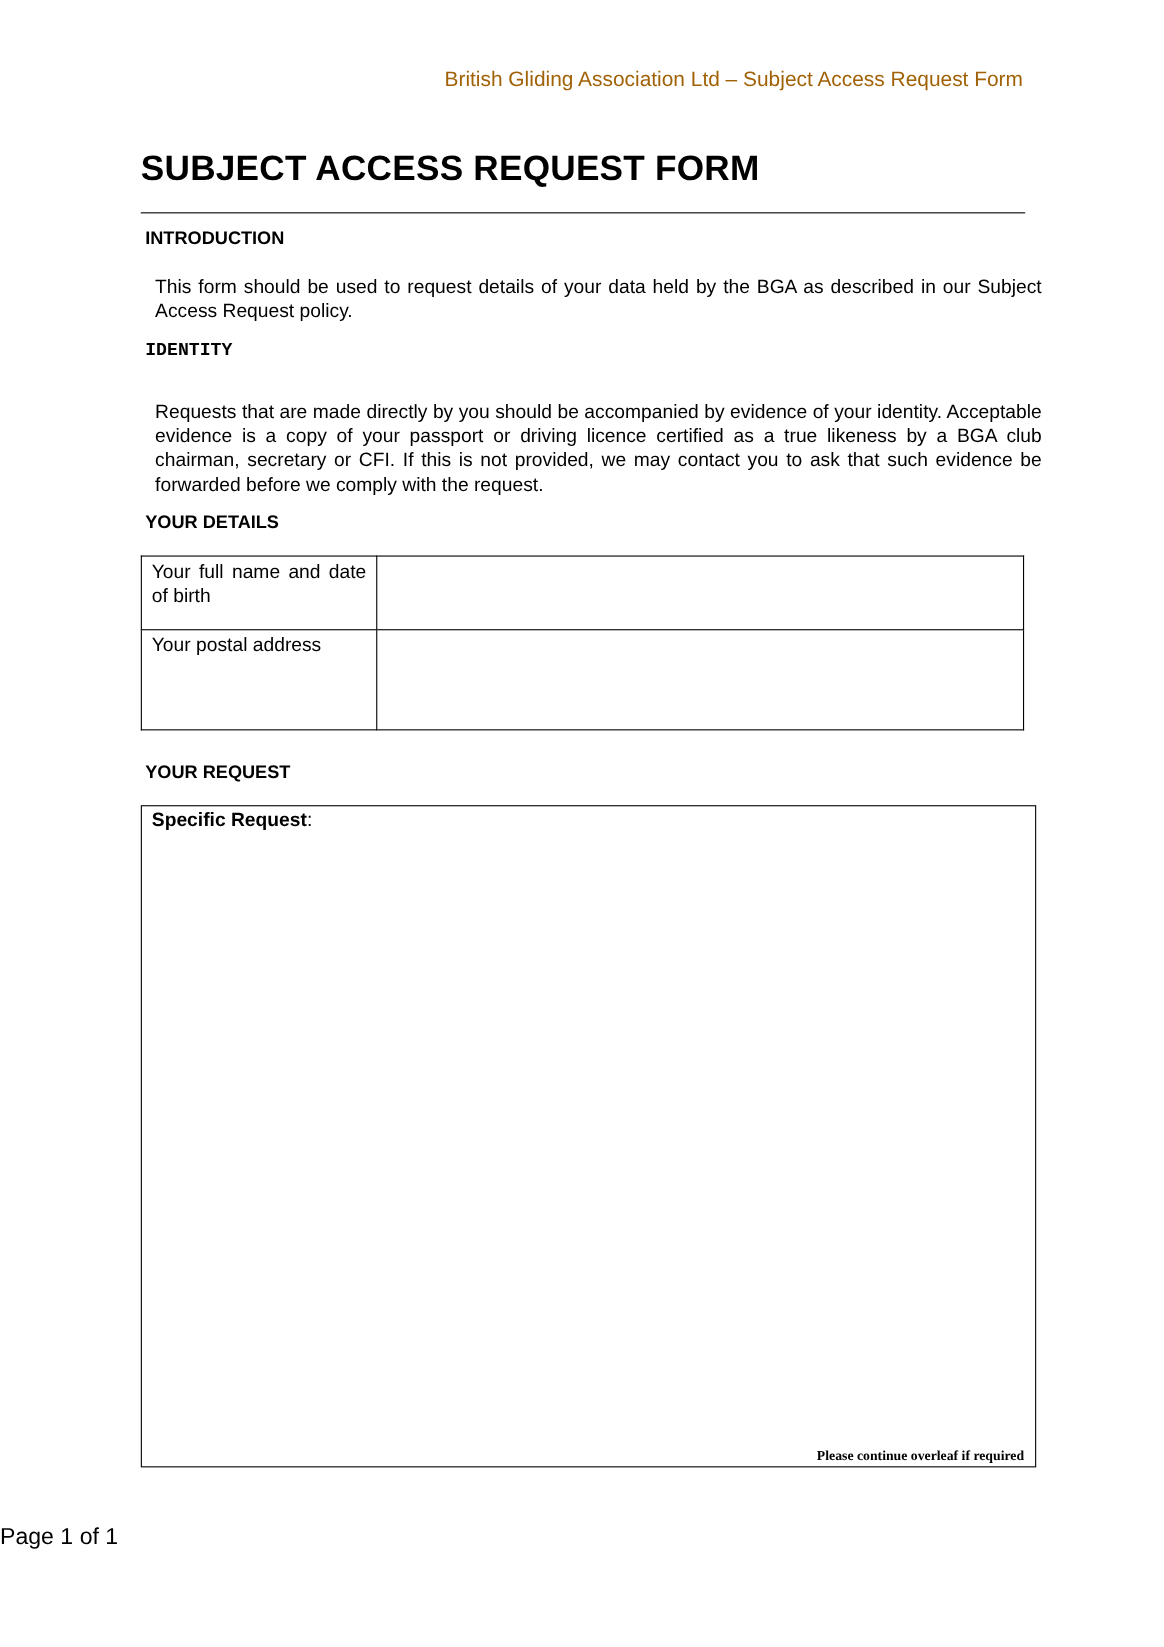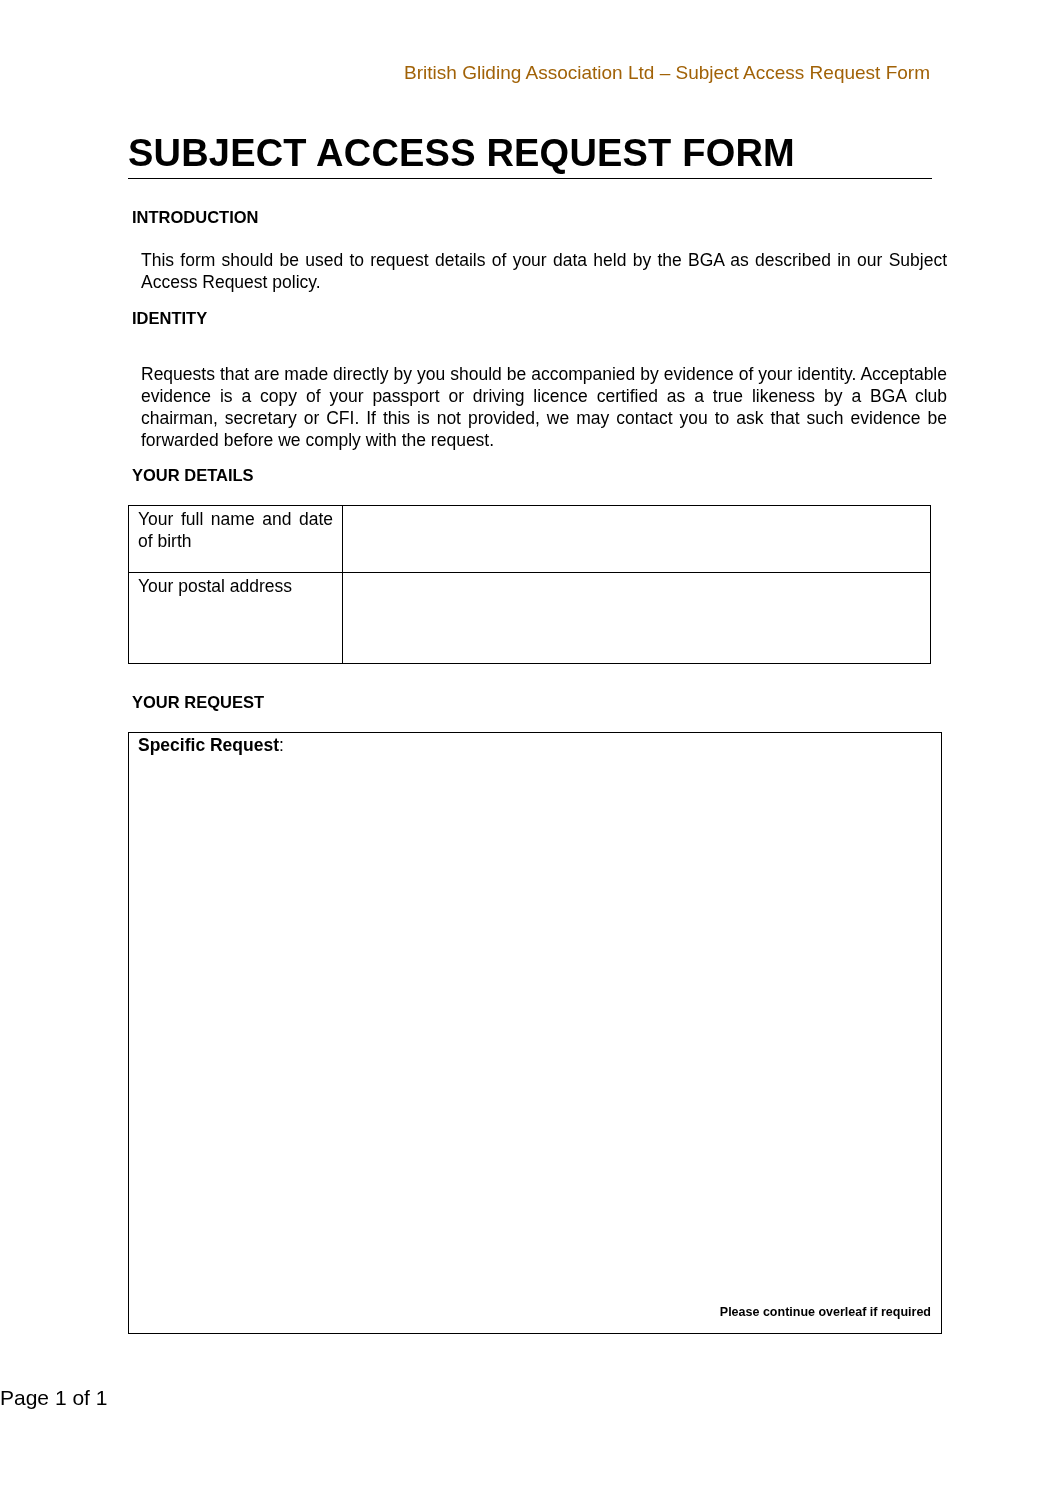--- a/index.html
+++ b/index.html
@@ -22,25 +22,25 @@
       font-size: 19px;
       color: #a16207;
       white-space: nowrap;
     }
     .page-title {
       position: absolute;
       left: 128px;
       top: 128px;
       width: 804px;
       margin: 0;
-      font-size: 38px;
+      font-size: 32px;
       font-weight: bold;
       letter-spacing: 0.2px;
       line-height: 50px;
-      padding-bottom: 0;
+      padding-bottom: 15px;
       border-bottom: 1.5px solid #000;
     }
     .section-heading {
       position: absolute;
       left: 128px;
       font-size: 16.5px;
       font-weight: bold;
       margin: 4px;
     }
     .para {
@@ -97,23 +97,24 @@
       border: none;
       resize: none;
       outline: none;
       background: transparent;
       font-family: "Liberation Sans", sans-serif;
       font-size: 17px;
     }
     .overleaf-note {
       position: absolute;
       right: 10px;
-      bottom: 14px;
+      bottom: 2px;
       font-size: 12.5px;
       font-weight: bold;
+      font-family: Liberation Serif, serif;
     }
     .field-input {
       width: 100%;
       height: 100%;
       border: none;
       outline: none;
       background: transparent;
       font-family: "Liberation Sans", sans-serif;
       font-size: 17px;
       resize: none;
@@ -130,21 +131,21 @@
 </head>
 <body>
 
 <div class="running-header">British Gliding Association Ltd – Subject Access Request Form</div>
 
 <h1 class="page-title">SUBJECT ACCESS REQUEST FORM</h1>
 
 <h2 class="section-heading" style="top:204px;">INTRODUCTION</h2>
 <p class="para" style="top:236px;">This form should be used to request details of your data held by the BGA as described in our Subject Access Request policy.</p>
 
-<h2 class="section-heading" style="top:305px;">IDENTITY</h2>
+<h2 class="section-heading" style="top:305px;font-family:Liberation Mono, monospace;">IDENTITY</h2>
 <p class="para" style="top:350px;">Requests that are made directly by you should be accompanied by evidence of your identity. Acceptable evidence is a copy of your passport or driving licence certified as a true likeness by a BGA club chairman, secretary or CFI. If this is not provided, we may contact you to ask that such evidence be forwarded before we comply with the request.</p>
 
 <h2 class="section-heading" style="top:462px;">YOUR DETAILS</h2>
 
 <table class="details-table">
   <tbody>
       <tr class="row-name">
     <td class="label-cell">Your full name and date of birth</td>
     <td>
       <textarea class="field-input" style=""></textarea>

